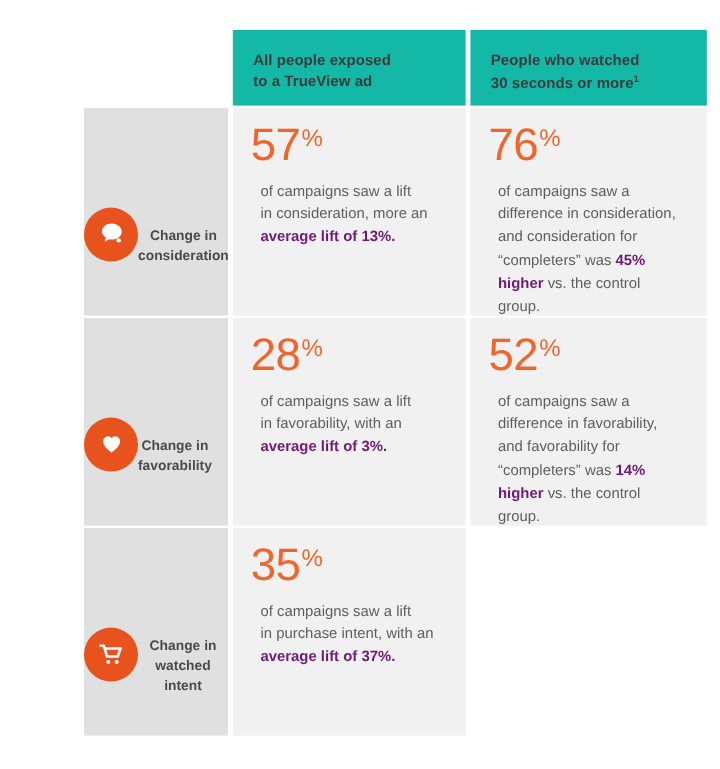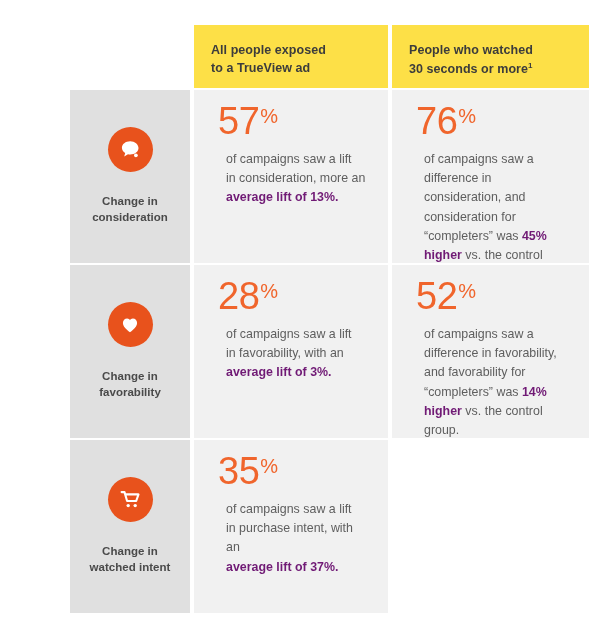--- a/index.html
+++ b/index.html
@@ -41,39 +41,38 @@
     overflow: hidden;
   }
 
   
   .corner {
     background: transparent;
   }
 
   
   .head-cell {
-    background: #fde047;
+    background: #14b8a6;
     padding: 17px 0 0 17px;
     color: #3c3c3c;
     font-size: 12.5px;
     font-weight: bold;
     line-height: 1.42;
     letter-spacing: 0.05px;
   }
   .head-cell .sup {
     font-size: 8px;
     vertical-align: super;
     font-weight: bold;
   }
 
   
   .label-cell {
     background: #e0e0e0;
     display: flex;
-    flex-direction: column;
     align-items: center;
     padding-top: 37px;
   }
   .icon-circle {
     width: 45px;
     height: 45px;
     border-radius: 50%;
     background: #e8521c;
     display: flex;
     align-items: center;
@@ -89,21 +88,21 @@
     color: #4a4a4a;
     font-size: 11.5px;
     font-weight: bold;
     line-height: 1.42;
     letter-spacing: 0.02px;
   }
 
   
   .data-cell {
     background: #f1f1f1;
-    padding: 12px 14px 0 24px;
+    padding: 12px 14px 0 15px;
   }
   .stat {
     color: #f0652c;
     font-size: 38px;
     font-weight: 300;
     line-height: 1.02;
     letter-spacing: -0.5px;
     margin: 0 0 9px 0;
     font-family: "Liberation Sans", sans-serif;
   }

